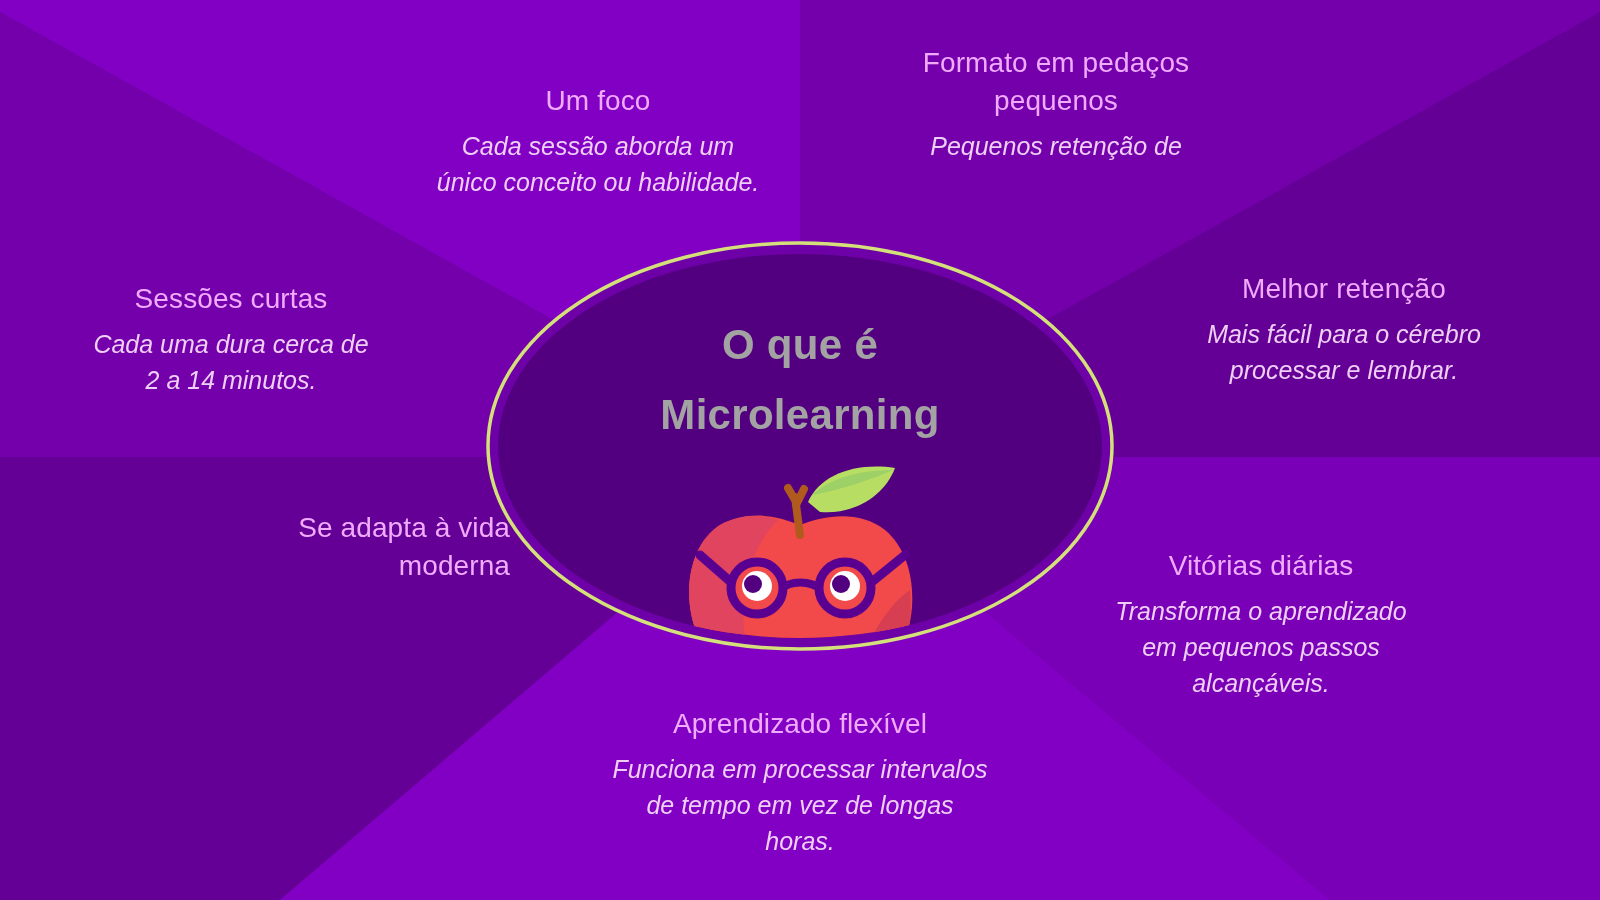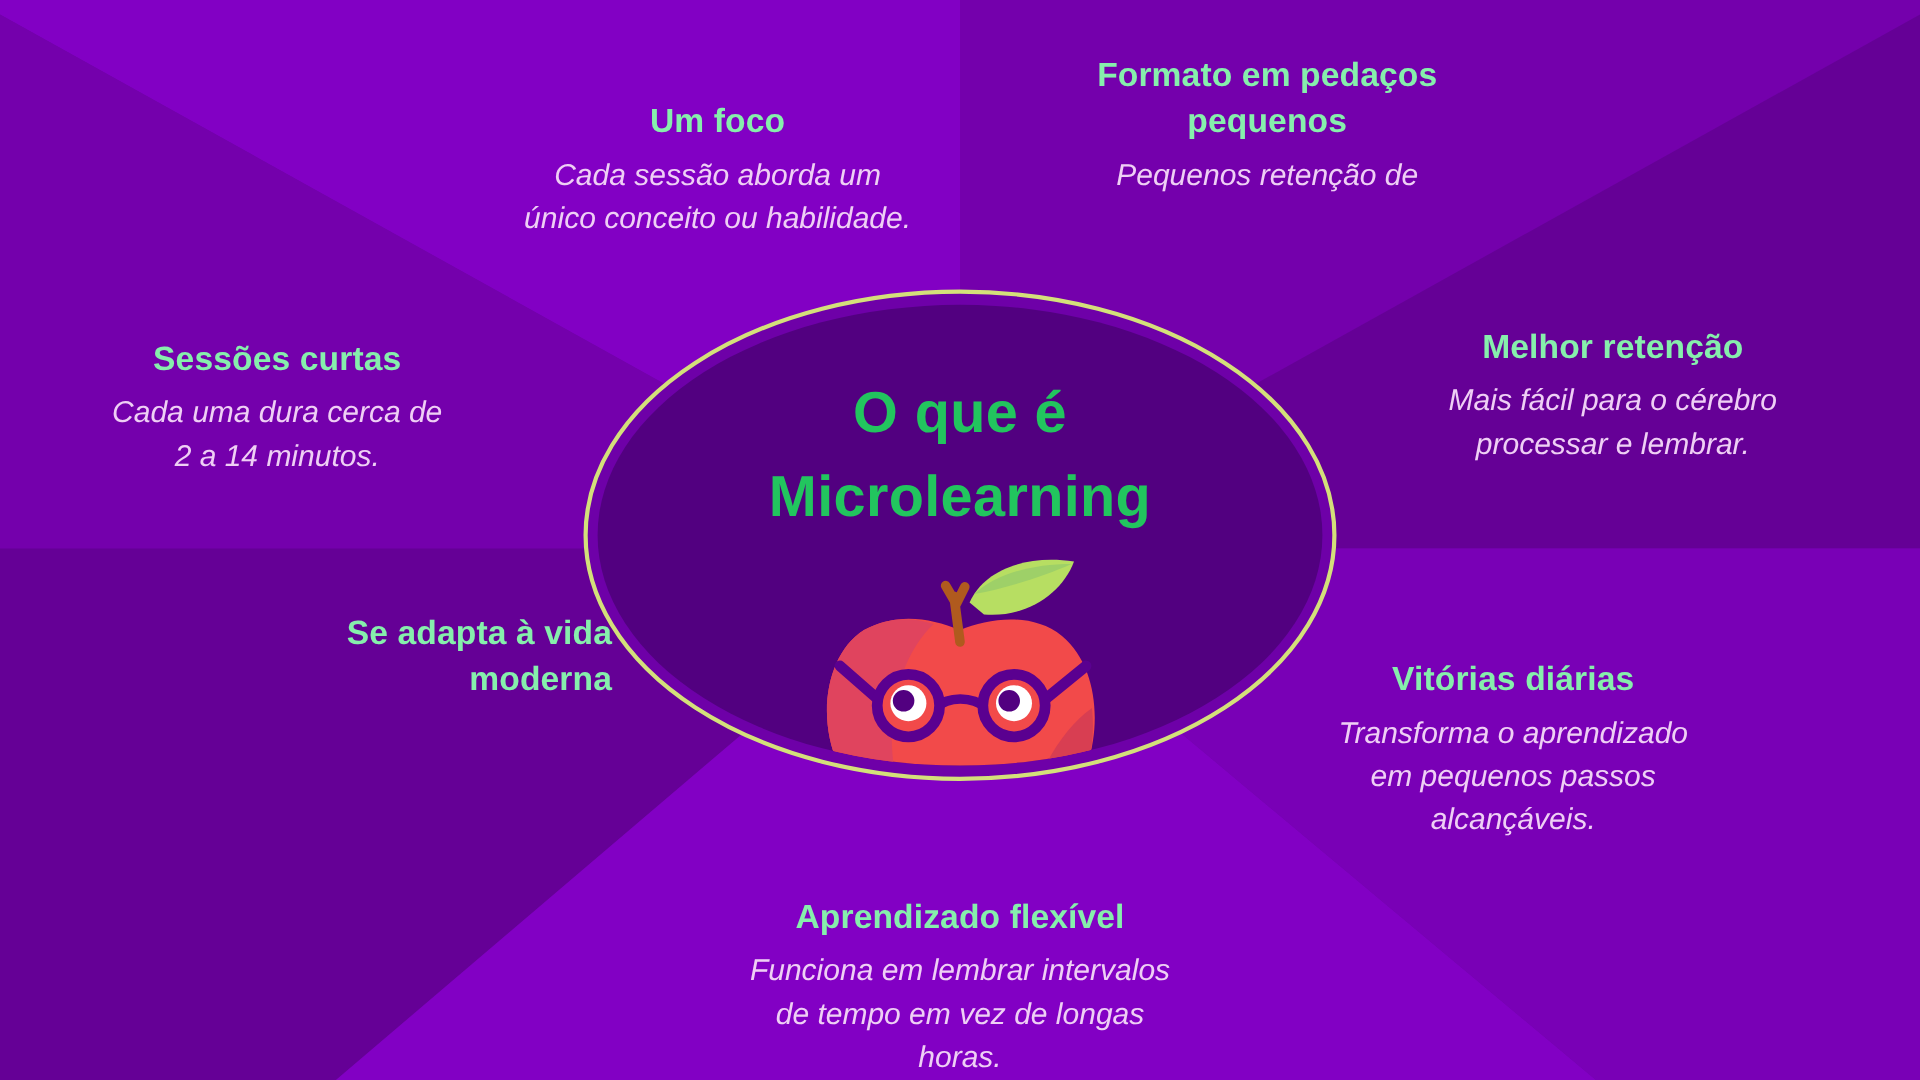--- a/index.html
+++ b/index.html
@@ -7,32 +7,32 @@
     width: 1600px; height: 900px; overflow: hidden; position: relative;
     font-family: "Liberation Sans", "DejaVu Sans", sans-serif;
     background: #7400AC;
   }
   #bg { position: absolute; left: 0; top: 0; width: 1600px; height: 900px; }
   .item {
     position: absolute; text-align: center; color: #F0D4F6;
     transform: translateX(-50%);
   }
   .item h3 {
-    margin: 0; color: #86efac; font-weight: 700; font-size: 28px;
+    margin: 0; color: #f0abfc; font-weight: 400; font-size: 28px;
     line-height: 38px; letter-spacing: 0.1px;
   }
   .item p {
     margin: 8px 0 0 0; font-size: 25px; line-height: 36px; font-weight: 400;
     color: #EFCFF5;
     font-style: italic;
   }
   #center { position: absolute; left: 0; top: 0; width: 1600px; height: 900px; pointer-events: none; }
   .title {
     position: absolute; left: 800px; top: 310px; transform: translateX(-50%);
-    color: #22c55e; font-weight: 700; font-size: 48px; line-height: 70px;
+    color: #a3a3a3; font-weight: 700; font-size: 42px; line-height: 70px;
     text-align: center; white-space: nowrap; letter-spacing: 0.3px;
   }
 </style>
 </head>
 <body>
 
 <svg id="bg" viewBox="0 0 1600 900" xmlns="http://www.w3.org/2000/svg">
 
   <polygon points="800,457 0,12 0,0 800,0" fill="#8200C4"></polygon>
 
@@ -133,20 +133,20 @@
 
 <div class="item" style="left:1261px; top:547px; width:380px;">
   <h3>Vitórias diárias</h3>
   <p>
     <span>Transforma o aprendizado</span><br>
     <span>em pequenos passos</span><br>
     <span>alcançáveis.</span>
   </p>
 </div>
 
-<div class="item" style="left:800px; top:745px; width:480px;">
+<div class="item" style="left:800px; top:705px; width:480px;">
   <h3>Aprendizado flexível</h3>
   <p>
-    <span>Funciona em lembrar intervalos</span><br>
+    <span>Funciona em processar intervalos</span><br>
     <span>de tempo em vez de longas</span><br>
     <span>horas.</span>
   </p>
 </div>
 
 </body></html>

